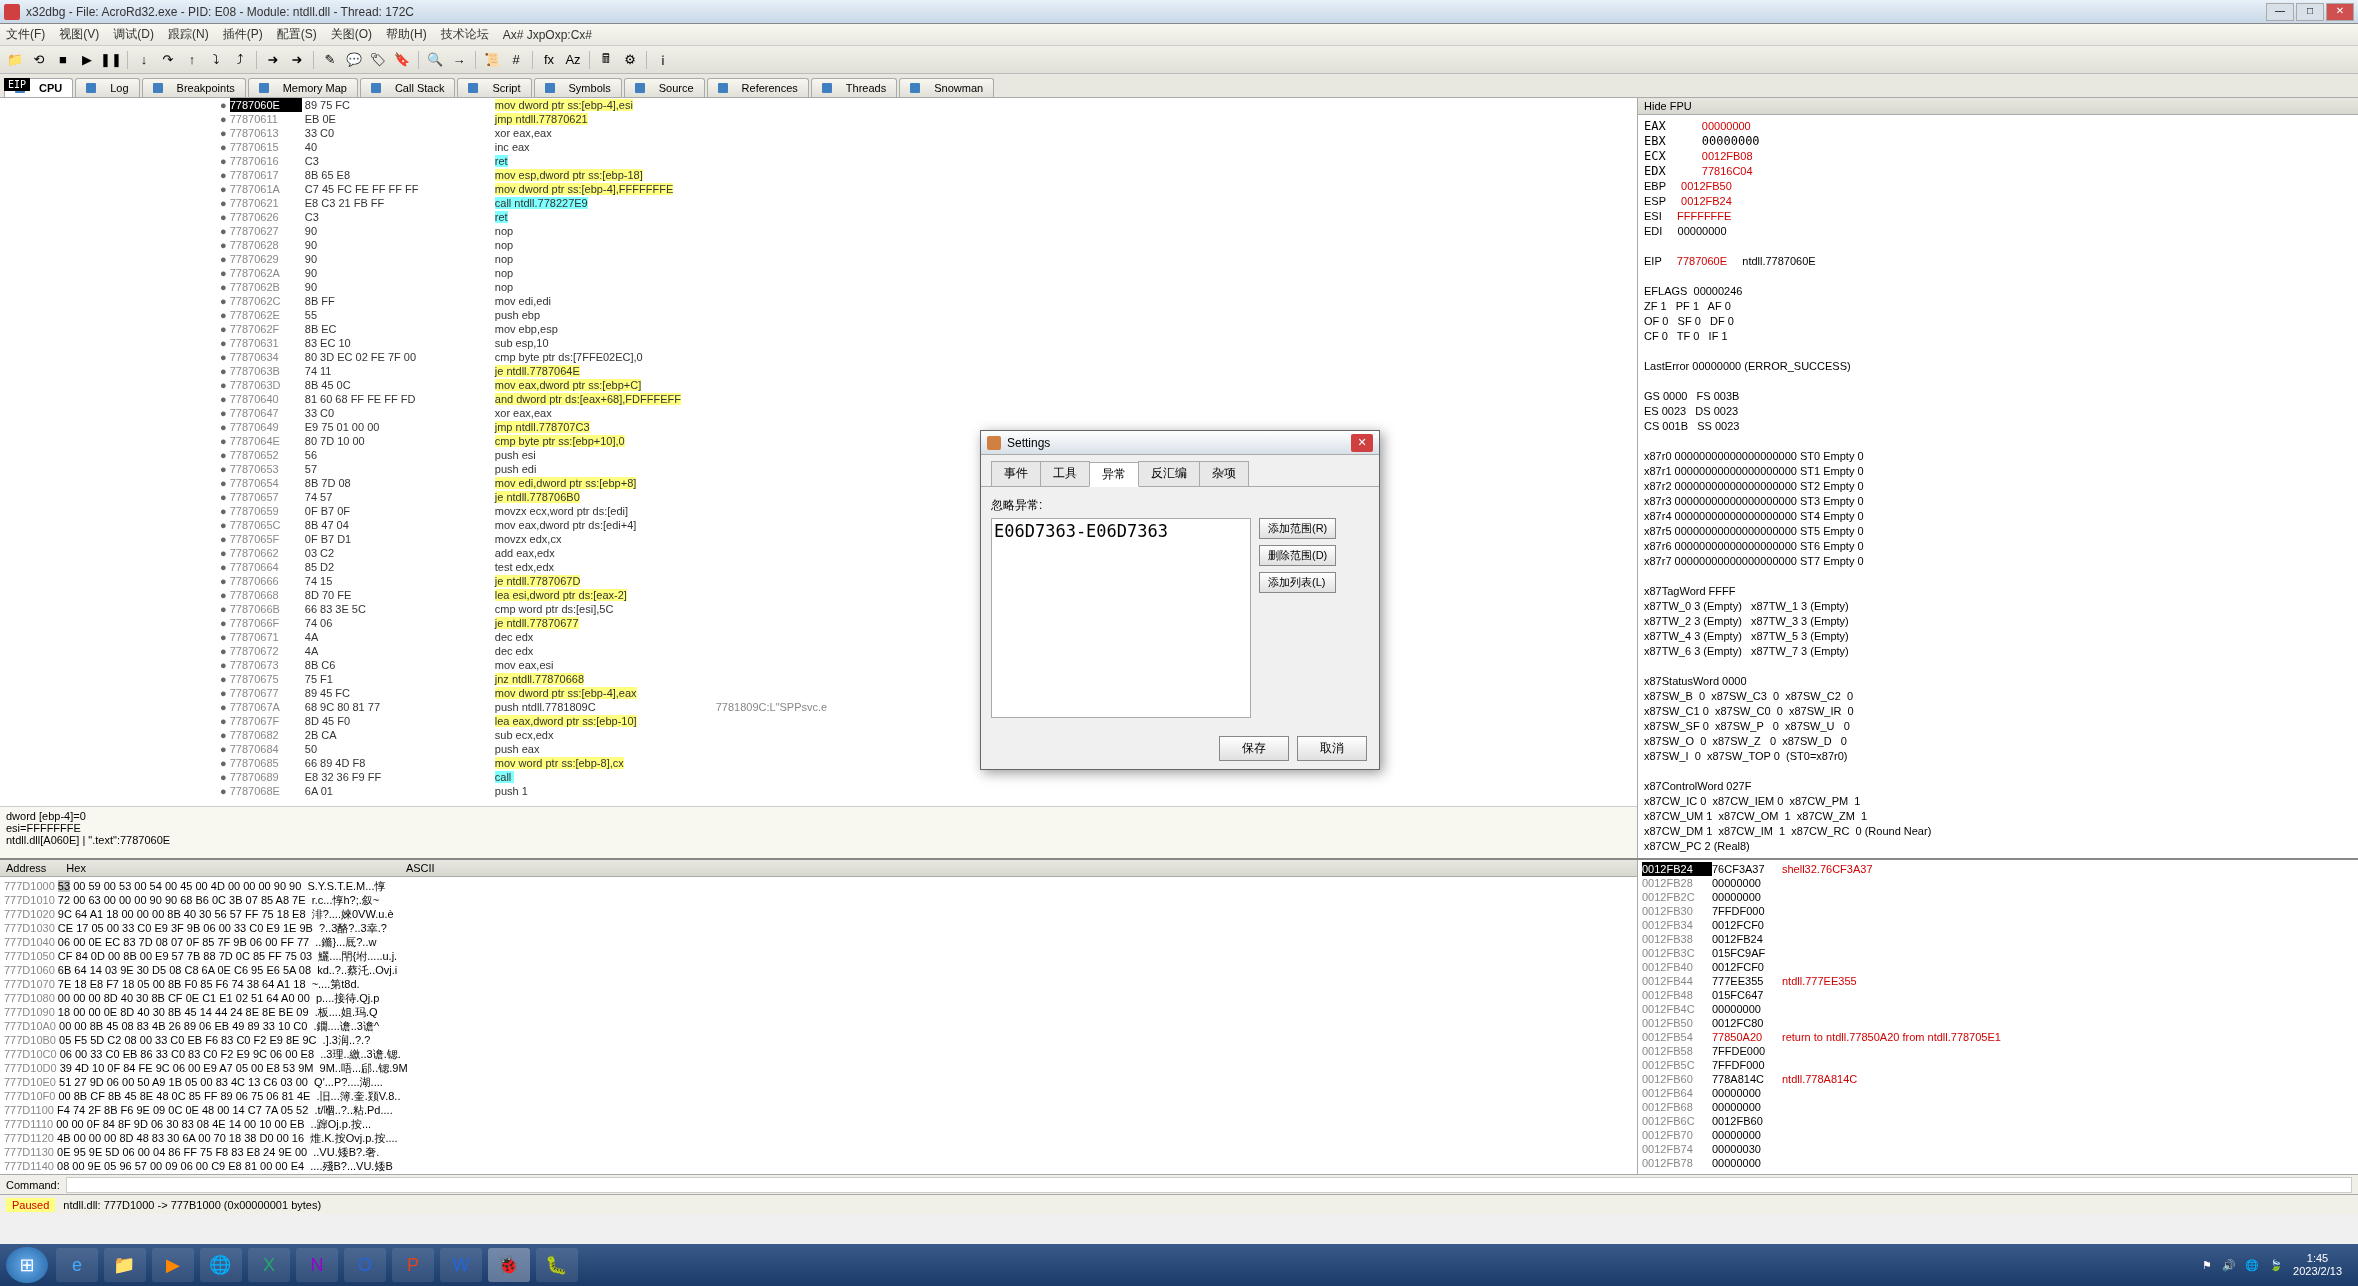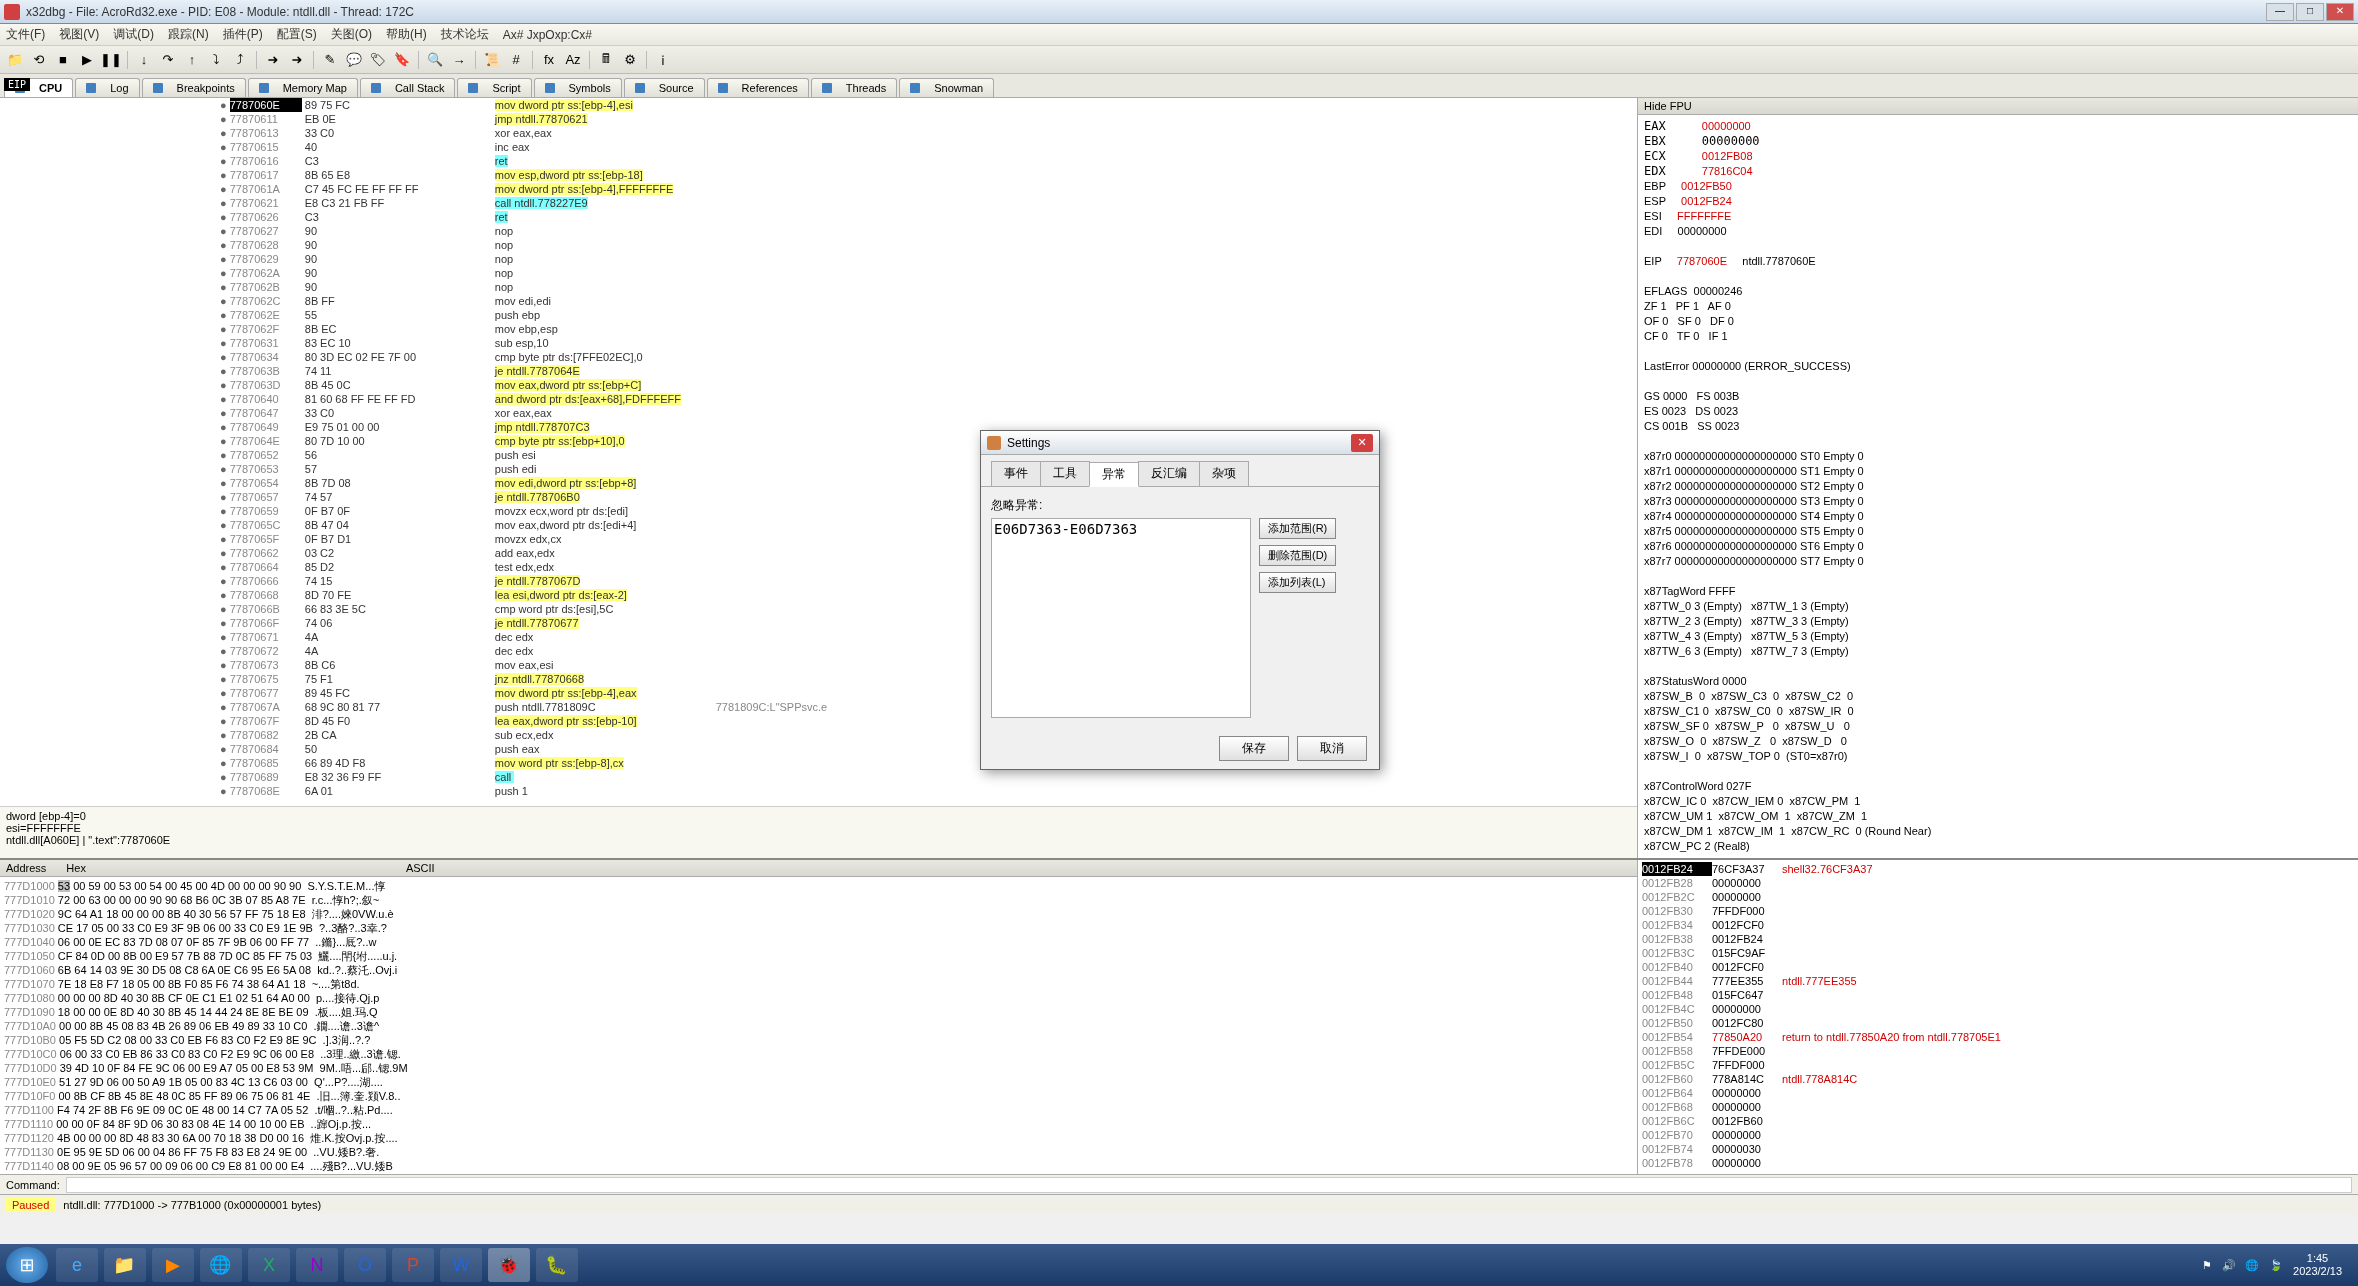--- a/index.html
+++ b/index.html
@@ -89,21 +89,21 @@
 .dialog-title { background: linear-gradient(#fff, #d8e0e8); height: 24px; display: flex; align-items: center; padding: 0 6px; border-bottom: 1px solid #aaa; }
 .dialog-title .dicon { width: 14px; height: 14px; background: #d08040; border-radius: 2px; margin-right: 6px; }
 .dialog-title .dtitle { flex: 1; font-size: 12px; }
 .dialog-title .dclose { width: 22px; height: 18px; background: #d04040; color: #fff; text-align: center; line-height: 16px; border-radius: 2px; cursor: pointer; font-size: 11px; }
 .dialog-tabs { display: flex; padding: 6px 10px 0 10px; gap: 0; border-bottom: 1px solid #aaa; }
 .dtab { padding: 3px 12px; border: 1px solid #aaa; border-bottom: none; background: #e8e8e8; cursor: pointer; font-size: 12px; margin-right: -1px; }
 .dtab.active { background: #fff; border-bottom: 1px solid #fff; position: relative; top: 1px; }
 .dialog-body { padding: 10px; }
 .dialog-body .label { font-size: 12px; margin-bottom: 4px; }
 .dialog-row { display: flex; gap: 8px; }
-.dialog-row textarea { width: 260px; height: 200px; border: 1px solid #aaa; font-family: Consolas, monospace; font-size: 14px; padding: 2px; resize: none; }
+.dialog-row textarea { width: 260px; height: 200px; border: 1px solid #aaa; font-family: Consolas, monospace; font-size: 17px; padding: 2px; resize: none; }
 .dialog-btns { display: flex; flex-direction: column; gap: 6px; }
 .dbtn { padding: 2px 8px; border: 1px solid #888; background: linear-gradient(#fff,#e0e0e0); cursor: pointer; font-size: 11px; white-space: nowrap; }
 .dialog-footer { display: flex; justify-content: flex-end; gap: 8px; padding: 8px 12px; }
 .dbtn2 { width: 70px; padding: 3px 0; border: 1px solid #888; background: linear-gradient(#fff,#e0e0e0); cursor: pointer; text-align: center; font-size: 12px; }
 
 .sel-byte { background: #c0c0c0; }
 </style>
 </head>
 <body>
 

